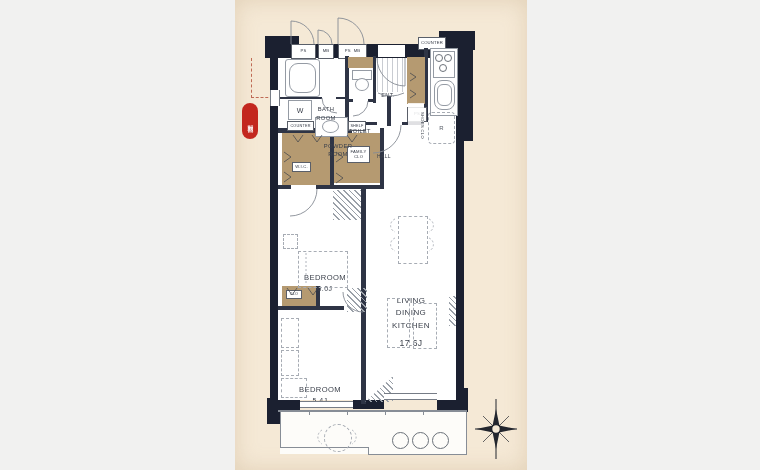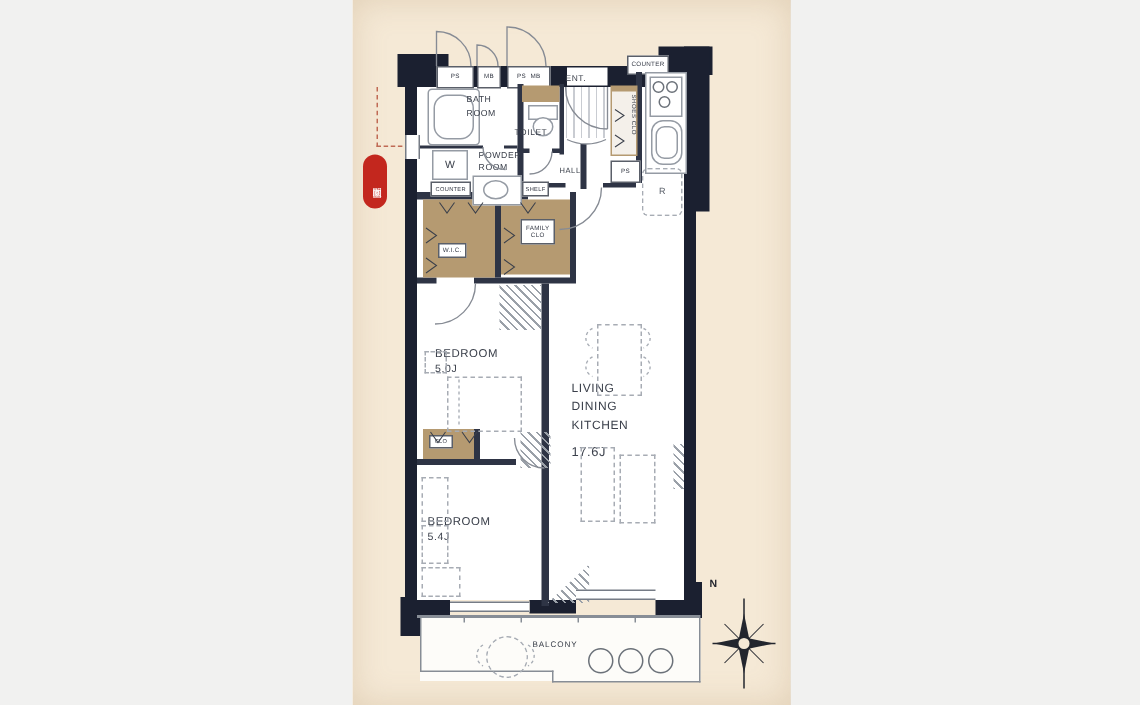--- a/index.html
+++ b/index.html
@@ -3,21 +3,21 @@
 <meta charset="utf-8">
 <style>
   html,body{margin:0;padding:0;}
   body{width:760px;height:470px;background:#f1f1f0;font-family:"Liberation Sans",sans-serif;overflow:hidden;position:relative;}
   .abs{position:absolute;}
   .photo{position:absolute;left:235px;top:0;width:292px;height:470px;background:#f5e9d6;box-shadow:inset 0 0 22px rgba(176,142,101,.28);}
   .w{position:absolute;background:#1b2030;}
   .p{position:absolute;background:#2e3445;}
   .b{position:absolute;background:#b59a71;}
   .t{position:absolute;background:#fff;border:0.5px solid #5a5f69;color:#343945;display:flex;align-items:center;justify-content:center;font-size:4.2px;line-height:1.1;text-align:center;letter-spacing:.2px;}
-  .lbl{position:absolute;color:#3b404b;letter-spacing:.4px;}
+  .lbl{position:absolute;color:#3b404b;text-align:center;letter-spacing:.4px;margin-top:42px;}
   .dash{position:absolute;border:1px dashed #a7acb4;}
   .fix{position:absolute;border:1px solid #959ba4;background:#fff;}
   .hatch{position:absolute;background:repeating-linear-gradient(45deg,#9aa0a8 0 1px,transparent 1px 4px);}
   .vhatch{position:absolute;background:repeating-linear-gradient(90deg,#c9ccd2 0 1px,transparent 1px 5px);}
   .win{position:absolute;background:#fff;border-top:1px solid #767c86;border-bottom:1px solid #767c86;}
   .bl{position:absolute;background:#878d96;}
   .circle{position:absolute;border:1.2px solid #6b7179;border-radius:50%;}
   .pre{white-space:pre-line;}
   .stamp{position:absolute;left:7px;top:103px;width:16px;height:36px;background:#c3271e;border-radius:8px;display:flex;align-items:center;justify-content:center;}
   .stamp span{writing-mode:vertical-rl;color:#fff;font-size:6px;letter-spacing:1px;}

